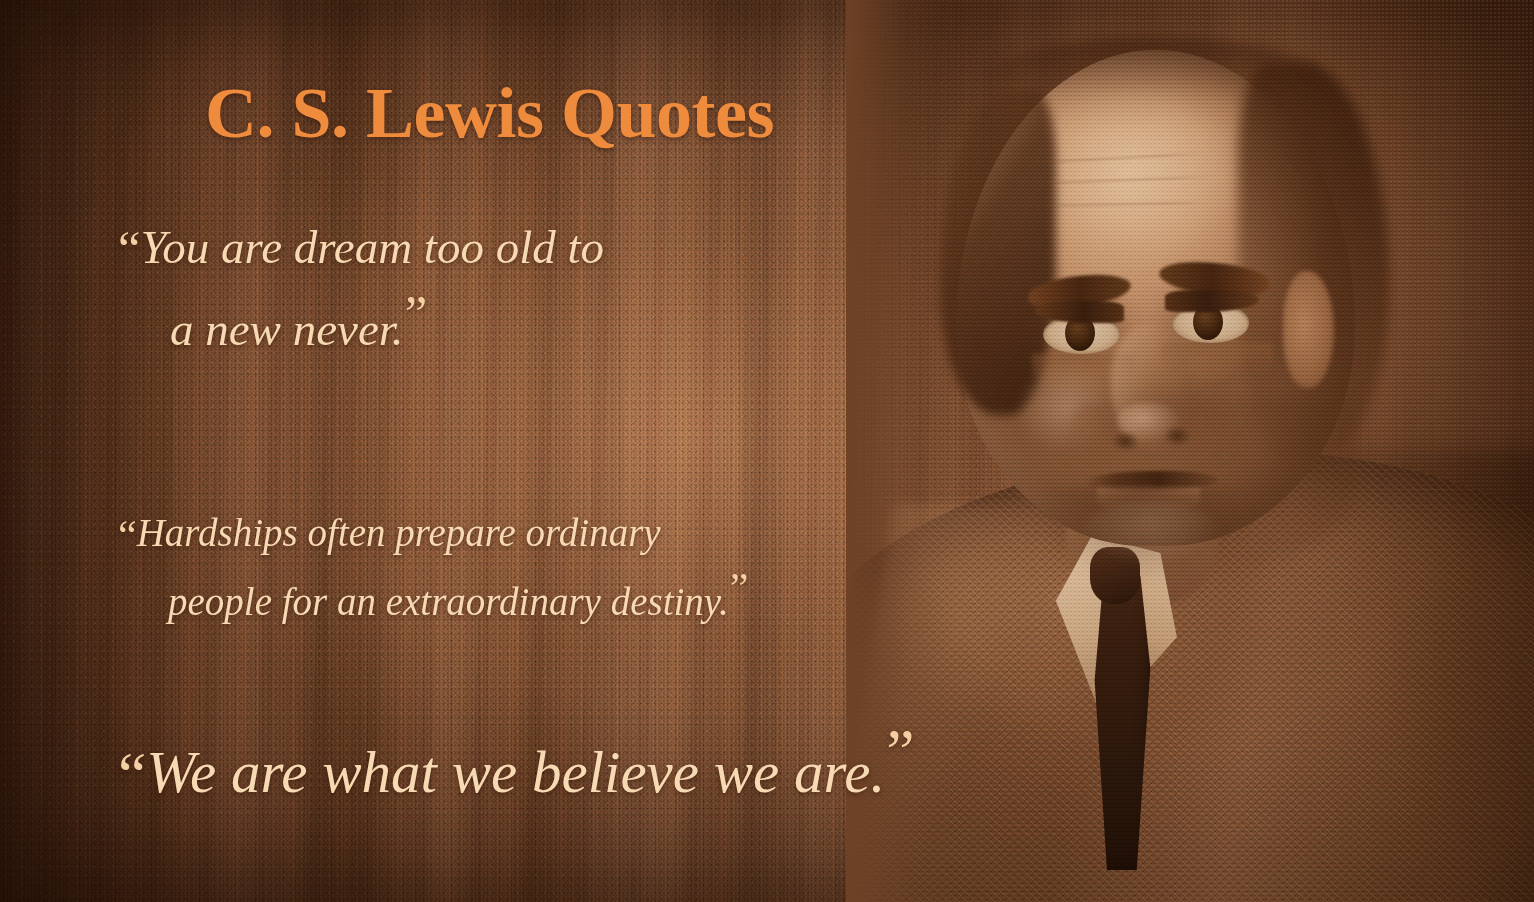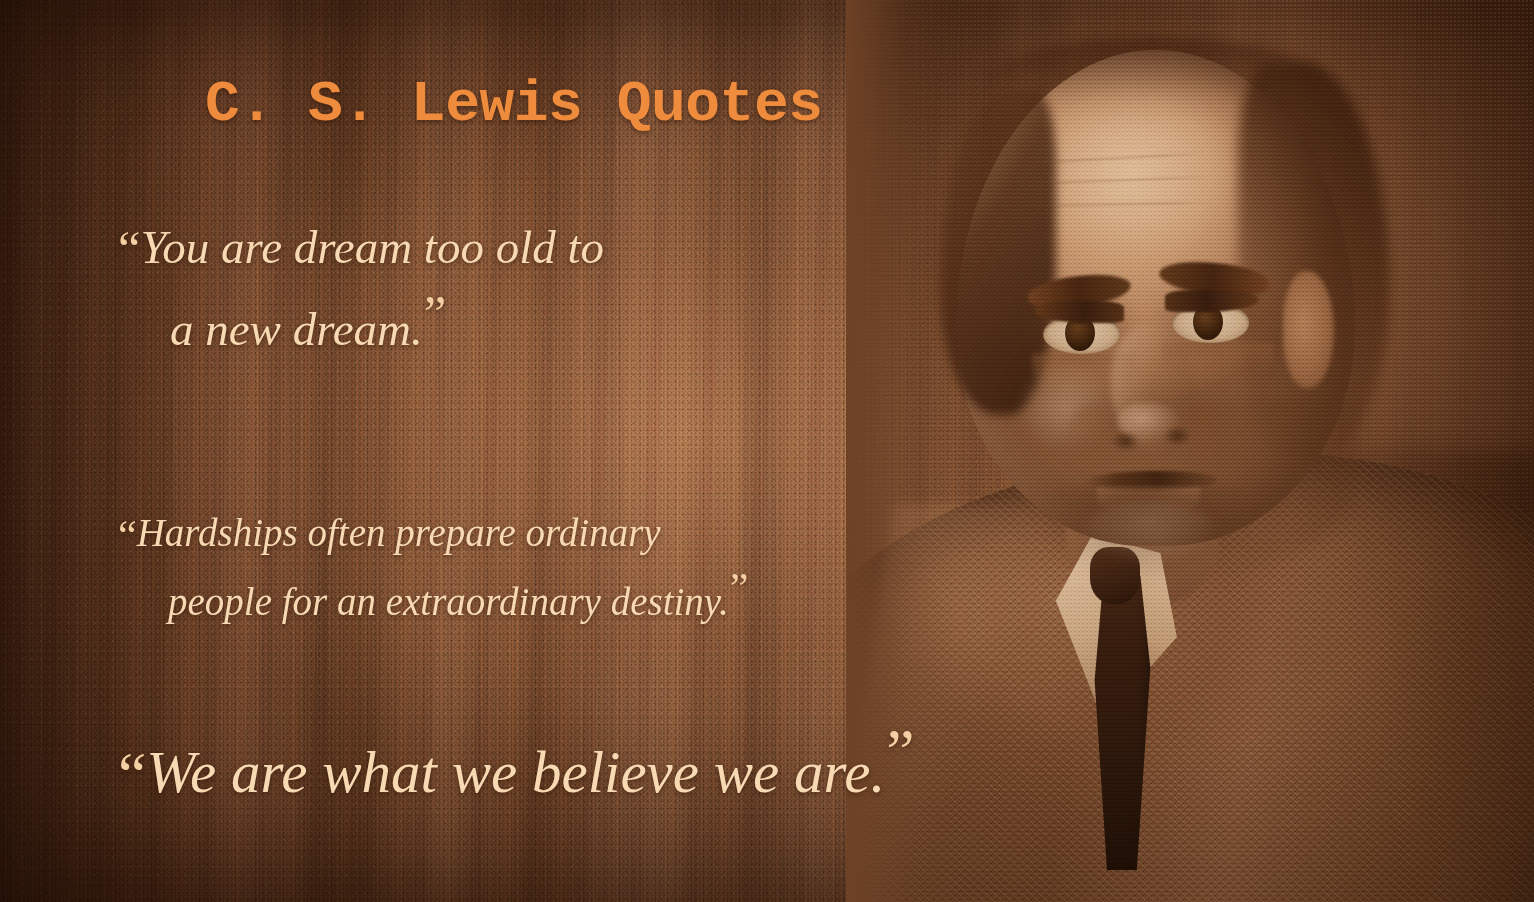--- a/index.html
+++ b/index.html
@@ -472,22 +472,22 @@
 
   
   .content {
     position:absolute; inset:0;
     z-index:8;
   }
 
   .title {
     position:absolute;
     left:205px; top:72px;
-    font-family:Liberation Mono, monospace;
-    font-size:58px;
+    font-family:Liberation Serif, serif;
+    font-size:72px;
     font-weight:700;
     letter-spacing:-0.5px;
     color:#EE8B3C;
     white-space:nowrap;
     text-shadow:0 2px 4px rgba(40,14,0,0.45);
   }
 
   .quote {
     position:absolute;
     font-family:"Liberation Serif", serif;
@@ -597,21 +597,21 @@
       <div class="pt-feather"></div>
     </div>
   </div>
 
   <div class="content">
 
     <div class="title">C. S. Lewis Quotes</div>
 
     <div class="quote" id="quote-1">
       <span class="line l1"><span class="qmark qopen">“</span><span>You are dream too old to</span></span>
-      <span class="line l3"><span>a new dream.</span><span class="qmark qclose">”</span></span>
+      <span class="line l3"><span>a new never.</span><span class="qmark qclose">”</span></span>
     </div>
 
     <div class="quote" id="quote-2">
       <span class="line l1"><span class="qmark qopen">“</span><span>Hardships often prepare ordinary</span></span>
       <span class="line l2"><span>people for an extraordinary destiny.</span><span class="qmark qclose">”</span></span>
     </div>
 
     <div class="quote" id="quote-3">
       <span class="line l1"><span class="qmark qopen">“</span><span>We are what we believe we are.</span><span class="qmark qclose">”</span></span>
     </div>

